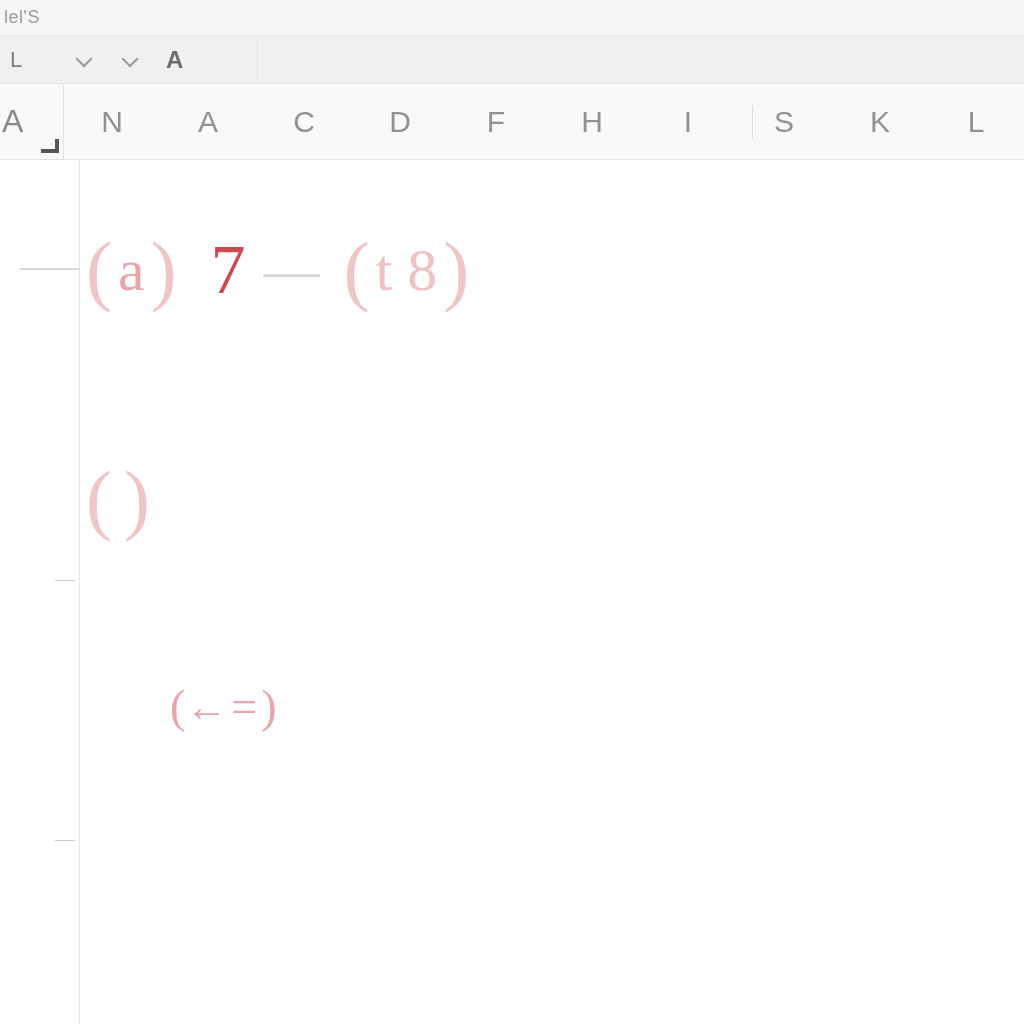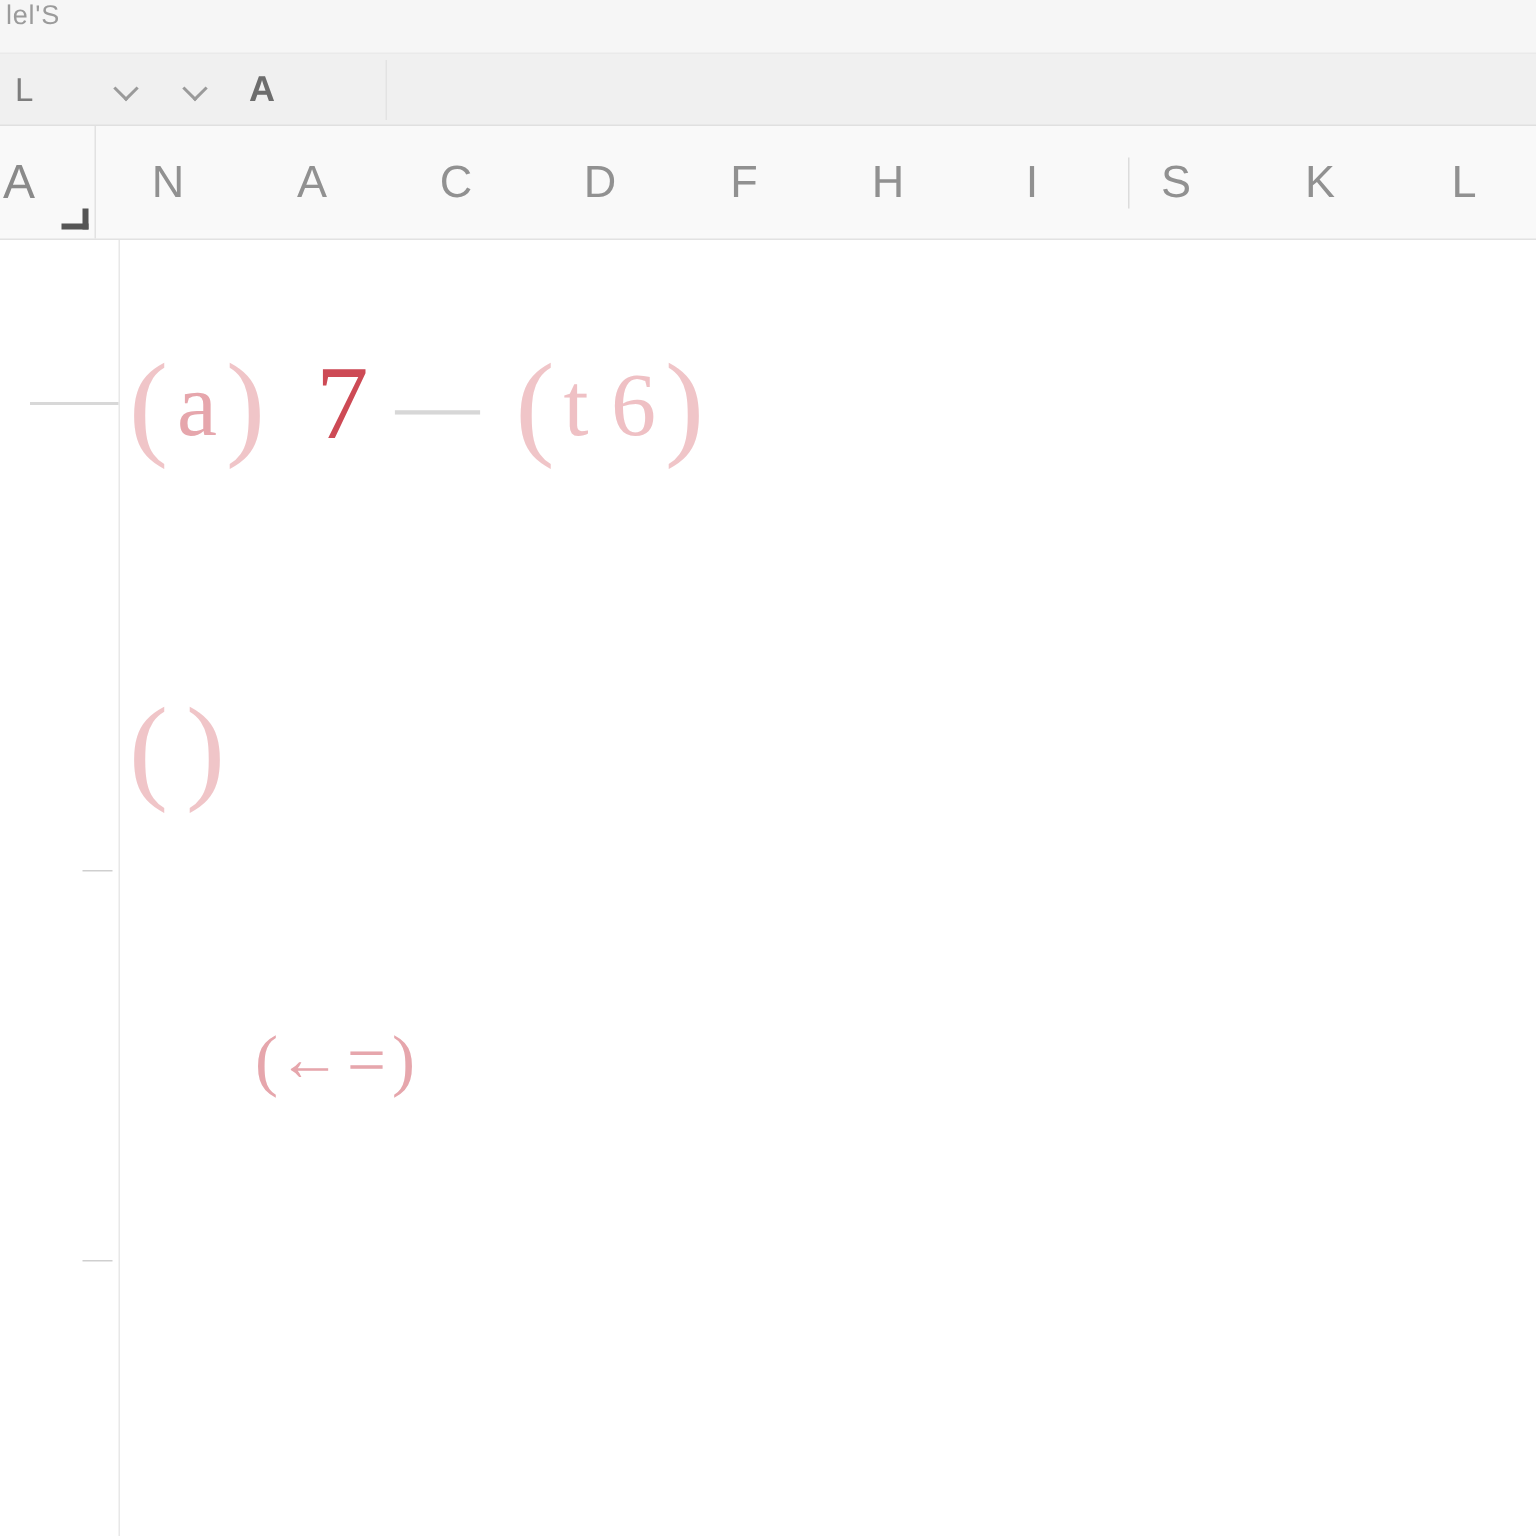--- a/index.html
+++ b/index.html
@@ -4,20 +4,21 @@
   <style>
     * { margin: 0; padding: 0; box-sizing: border-box; }
     html, body { width: 1024px; height: 1024px; overflow: hidden; font-family: "Segoe UI", Arial, sans-serif; background: #fbfbfb; }
 
     
     .title-strip {
       height: 36px;
       background: #f6f6f6;
       border-bottom: 1px solid #eaeaea;
       display: flex;
+      align-items: center;
       padding-left: 4px;
     }
     .title-strip .title-text {
       font-size: 18px;
       color: #9b9b9b;
       letter-spacing: 0.5px;
     }
 
     
     .sub-toolbar {
@@ -212,21 +213,21 @@
   <div class="content">
 
     <div class="eq" style="top:70px; left:0px;">
       <span class="paren">(</span>
       <span class="var-pink">a</span>
       <span class="paren">)</span>
       <span style="width:28px; display:inline-block"></span>
       <span class="num-red">7</span>
       <span class="op">—</span>
       <span class="paren">(</span>
-      <span class="var-ghost">t 6</span>
+      <span class="var-ghost">t 8</span>
       <span class="paren">)</span>
     </div>
 
     <div class="eq" style="top:300px; left:0px;">
       <span class="paren">(</span>
       <span class="paren">)</span>
     </div>
 
     <div class="eq eq3" style="top:520px; left:90px;">
       <span>(</span>

